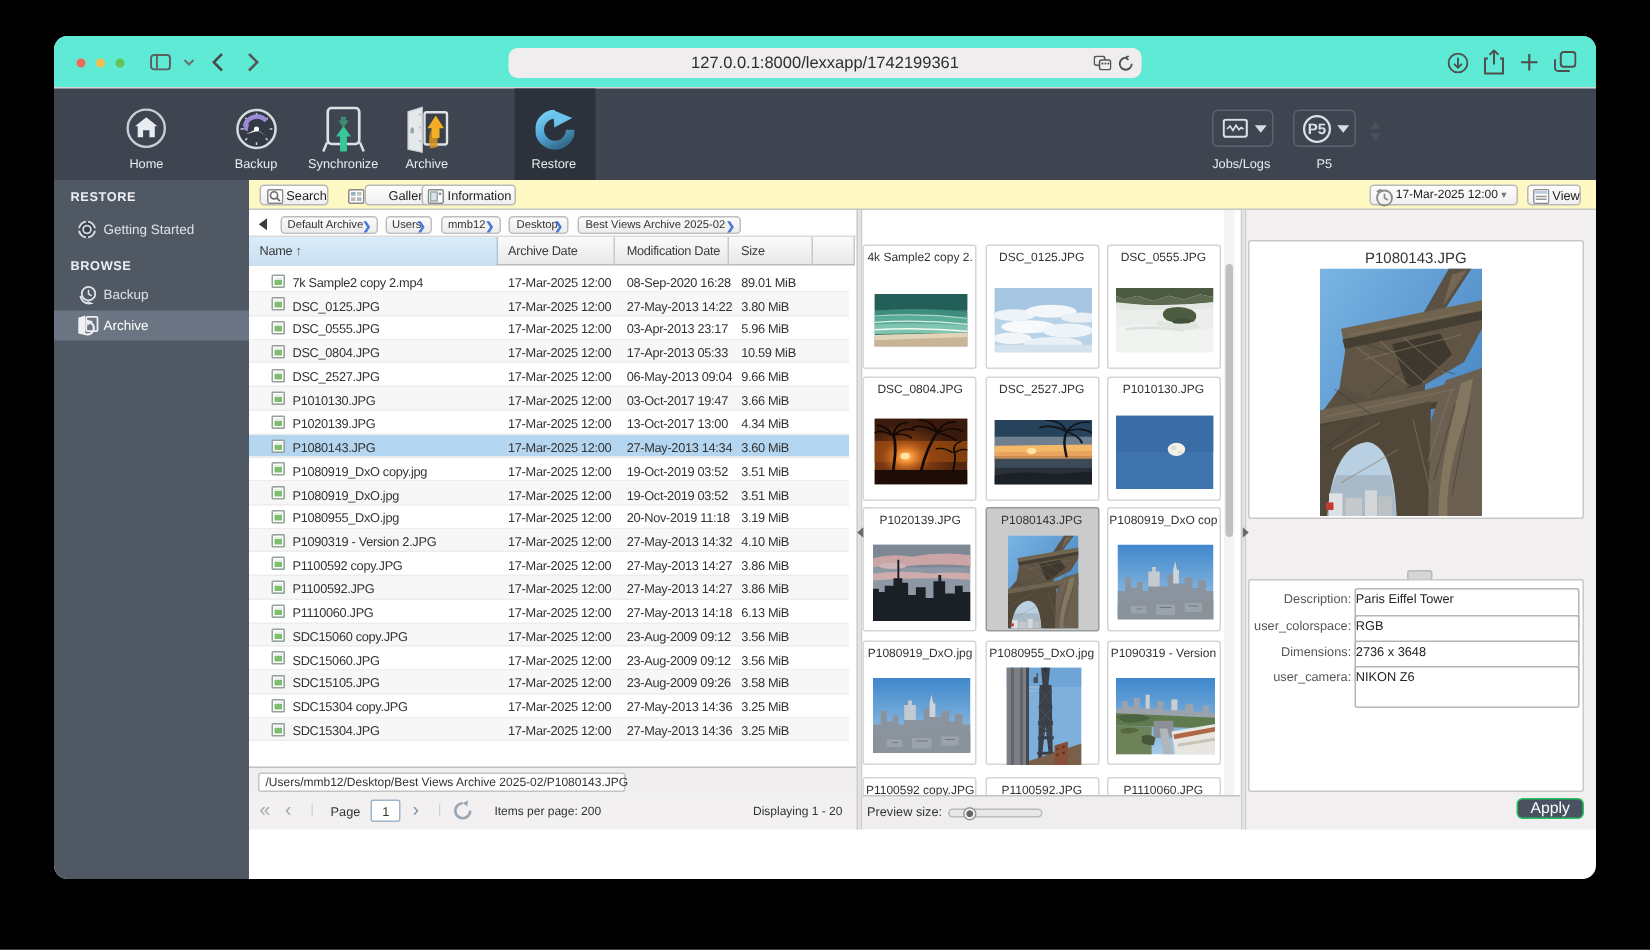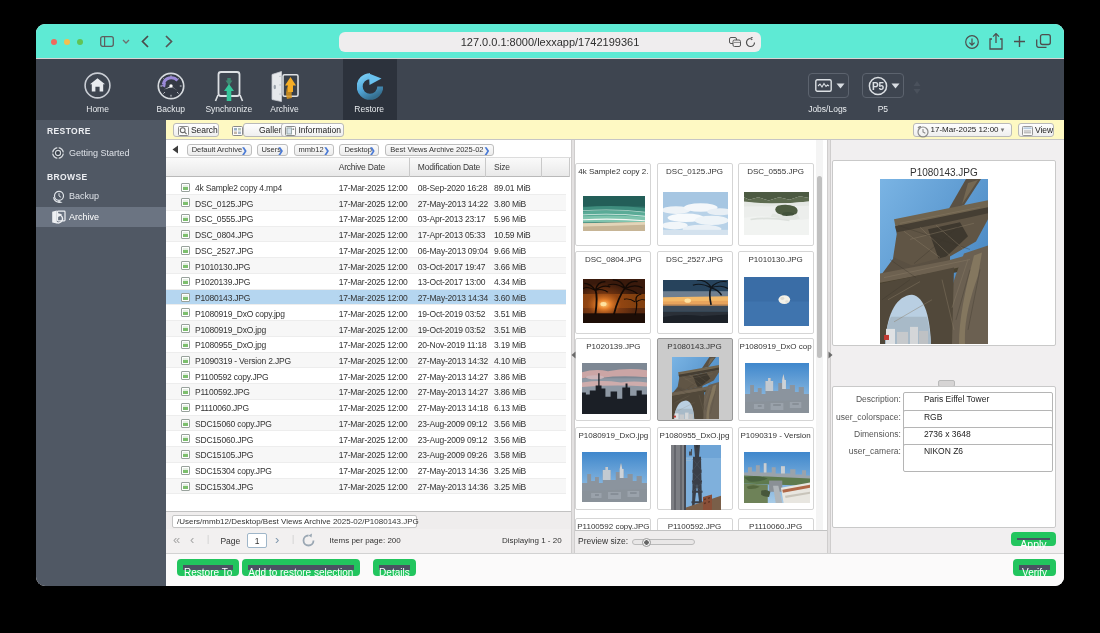--- a/index.html
+++ b/index.html
@@ -48,24 +48,24 @@
 #gal{position:absolute;left:539px;top:116px;width:252px;height:413px;background:#fff;overflow:hidden;}
 .gcell{position:absolute;width:76px;height:83px;background:#fff;border:1px solid #d5d5d5;border-radius:2px;}
 .gcell.sel{background:#cbcbcb;border:1px solid #999;}
 .glab{position:absolute;left:0;top:3.5px;width:100%;text-align:center;font-size:8px;color:#333;white-space:nowrap;overflow:hidden;}
 .gthumb{position:absolute;}
 #galfoot{position:absolute;left:0;top:390px;width:252px;height:23px;background:#efeded;border-top:1px solid #c2c2c2;font-size:8.5px;color:#333;}
 
 #rpane{position:absolute;left:795px;top:116px;width:233px;height:413px;background:#f1eff0;}
 .whitebox{position:absolute;background:#fff;border:1px solid #c9c9c9;border-radius:2px;}
 .mlabel{position:absolute;font-size:8.5px;color:#555;text-align:right;white-space:nowrap;}
-.minput{position:absolute;height:28px;background:#fff;border:1px solid #b5b5b5;border-radius:2px;font-size:8.5px;color:#222;line-height:12px;padding-left:20px;white-space:nowrap;}
+.minput{position:absolute;height:28px;background:#fff;border:1px solid #b5b5b5;border-radius:2px;font-size:8.5px;color:#222;line-height:12px;padding-left:0;white-space:nowrap;}
 
 #botbar{position:absolute;left:130px;top:529px;width:898px;height:33px;background:#fbfafa;border-top:1px solid #d2d2d2;}
-.dbtn{position:absolute;background:#4a5262;border:6px solid #22c55e;border-radius:4px;color:#fff;font-size:10px;text-align:center;}
+.dbtn{position:absolute;background:#4a5262;border:1px solid #22c55e;border-radius:4px;color:#fff;font-size:10px;text-align:center;}
 </style>
 </head>
 <body>
 <svg width="0" height="0" style="position:absolute">
 <defs>
 <linearGradient id="skyg" x1="0" y1="0" x2="1" y2="1">
         <stop offset="0" stop-color="#7ab4e4"></stop>
         <stop offset="1" stop-color="#3c7cba"></stop>
       </linearGradient>
 <linearGradient id="cityskyg" x1="0" y1="0" x2="0" y2="1">
@@ -435,28 +435,29 @@
       <svg class="abs" style="left:5px;top:5px" width="8" height="9" viewBox="0 0 8 9">
           <path d="M7 0.5 L1.5 4.5 L7 8.5 Z" fill="#3d3d3d"></path>
         </svg>
       <div class="crumb" style="left:20.7px;width:64.9px;padding-left:4px;">Default Archive <i>❯</i></div>
       <div class="crumb" style="left:91.4px;width:30.5px;padding-left:3px;">Users <i>❯</i></div>
       <div class="crumb" style="left:127.6px;width:40.1px;padding-left:4px;">mmb12 <i>❯</i></div>
       <div class="crumb" style="left:173.4px;width:40.1px;padding-left:4px;">Desktop <i>❯</i></div>
       <div class="crumb" style="left:219.3px;width:108.8px;padding-left:4px;">Best Views Archive 2025-02 <i>❯</i></div>
     </div>
     <div id="thead">
+      <div id="namecol">Name <span style="color:#555;">↑</span></div>
       <div class="hc" style="left:166px;width:78px;padding-left:6.7px;">Archive Date</div>
       <div class="hc" style="left:244px;width:76.4px;padding-left:7.8px;">Modification Date</div>
       <div class="hc" style="left:320.4px;width:55.4px;padding-left:7.7px;">Size</div>
       <div class="hc" style="left:375.8px;width:28px;"></div>
     </div>
     <div class="trow" style="top:39.5px;border-bottom:1px solid #ededed;">
         <span class="fic" style="left:15px;top:3px;"></span>
-        <b>4k Sample2 copy 4.mp4</b>
+        <b>7k Sample2 copy 2.mp4</b>
         <s class="c1">17-Mar-2025 12:00</s>
         <s class="c2">08-Sep-2020 16:28</s>
         <s class="c3">89.01 MiB</s>
       </div>
       <div class="trow alt" style="top:55.2px;border-bottom:1px solid #ededed;">
         <span class="fic" style="left:15px;top:3px;"></span>
         <b>DSC_0125.JPG</b>
         <s class="c1">17-Mar-2025 12:00</s>
         <s class="c2">27-May-2013 14:22</s>
         <s class="c3">3.80 MiB</s>
@@ -720,19 +721,13 @@
       <div class="mlabel" style="left:0;top:24.5px;width:68px;">user_colorspace:</div>
       <div class="minput" style="left:70.1px;top:22.6px;width:150px;">RGB</div>
       <div class="mlabel" style="left:0;top:42px;width:68px;">Dimensions:</div>
       <div class="minput" style="left:70.1px;top:40px;width:150px;">2736 x 3648</div>
       <div class="mlabel" style="left:0;top:59.3px;width:68px;">user_camera:</div>
       <div class="minput" style="left:70.1px;top:57.4px;width:150px;">NIKON Z6</div>
     </div>
     <div class="dbtn" style="left:180px;top:391.8px;width:45px;height:14px;line-height:13px;font-size:10.5px;">Apply</div>
   </div>
 
-  <div id="botbar">
-    <div class="dbtn" style="left:11.1px;top:5.3px;width:62.1px;height:17px;line-height:16px;">Restore To</div>
-    <div class="dbtn" style="left:76.2px;top:5.3px;width:117.4px;height:17px;line-height:16px;">Add to restore selection</div>
-    <div class="dbtn" style="left:206.8px;top:5.3px;width:43.2px;height:17px;line-height:16px;">Details</div>
-    <div class="dbtn" style="left:847.4px;top:5.3px;width:42.3px;height:17px;line-height:16px;">Verify</div>
-  </div>
 </div>
 
 </body></html>

